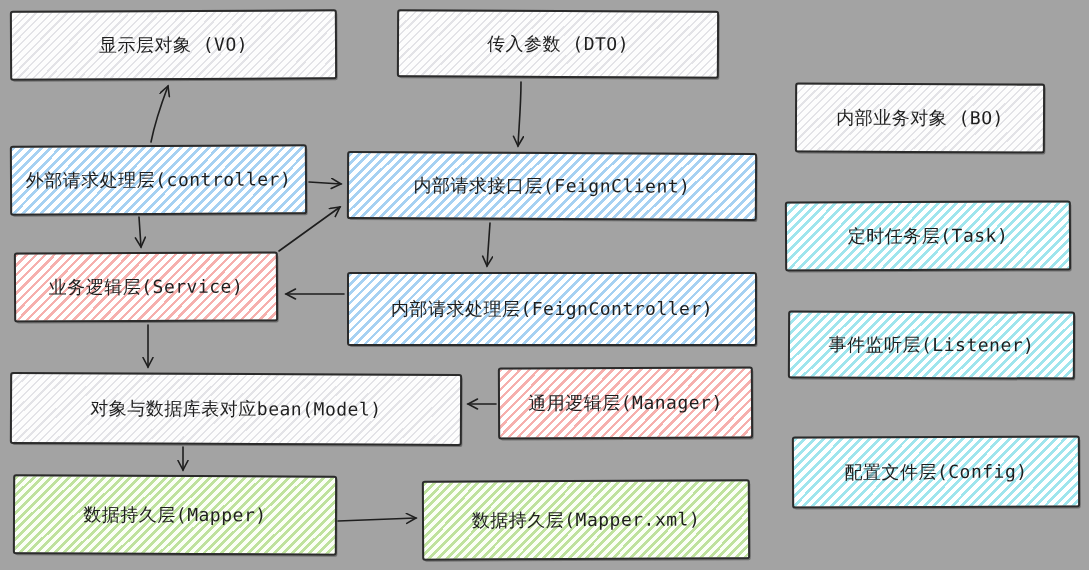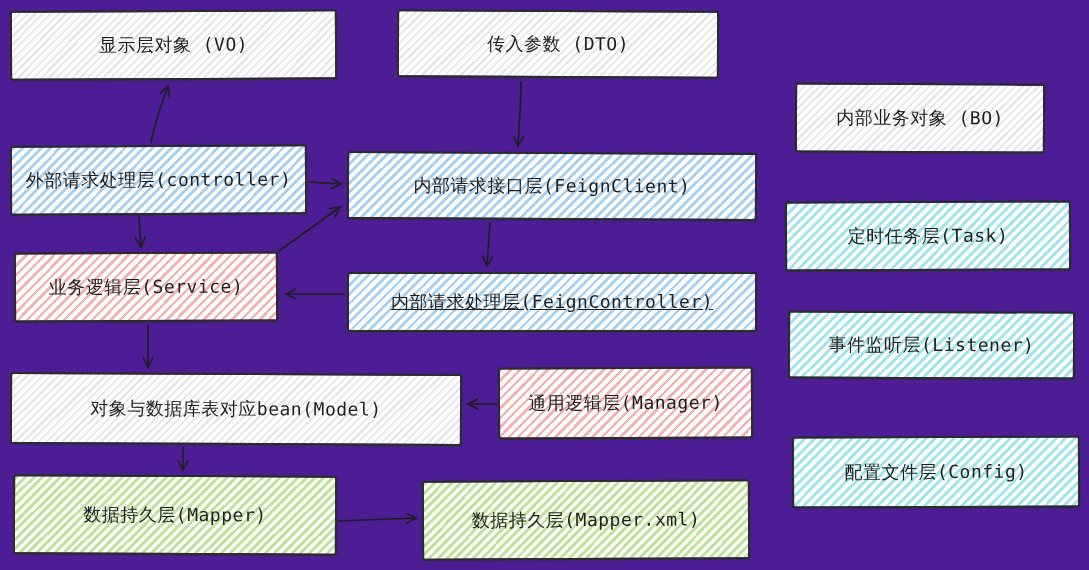--- a/index.html
+++ b/index.html
@@ -5,21 +5,21 @@
   html, body {
     margin: 0;
     padding: 0;
     background: #ffffff;
     font-family: "DejaVu Sans Mono", "DejaVu Sans", monospace, sans-serif;
   }
   #canvas {
     position: relative;
     width: 1089px;
     height: 570px;
-    background: #4c1d95;
+    background: #a3a3a3;
     overflow: hidden;
   }
   .node {
     position: absolute;
     box-sizing: border-box;
     border: 2px solid #2b2b2b;
     border-radius: 3px;
     display: flex;
     align-items: center;
     justify-content: center;
@@ -84,21 +84,21 @@
   <div class="node hatch-gray r-r1" style="left:795px; top:83px;  width:250px; height:70px;">内部业务对象 (BO)</div>
 
   <div class="node hatch-blue r-l1" style="left:10px;  top:145px; width:297px; height:70px;">外部请求处理层(controller)</div>
 
   <div class="node hatch-blue r-r1" style="left:347px; top:152px; width:410px; height:68px;">内部请求接口层(FeignClient)</div>
 
   <div class="node hatch-cyan r-l1" style="left:785px; top:201px; width:286px; height:70px;">定时任务层(Task)</div>
 
   <div class="node hatch-red r-l1" style="left:14px;  top:252px; width:264px; height:70px;">业务逻辑层(Service)</div>
 
-  <div class="node hatch-blue r-0" style="left:347px; top:272px; width:410px; height:60px;text-decoration:underline;">内部请求处理层(FeignController)</div>
+  <div class="node hatch-blue r-0" style="left:347px; top:272px; width:410px; height:74px;">内部请求处理层(FeignController)</div>
 
   <div class="node hatch-cyan r-r1" style="left:788px; top:311px; width:287px; height:68px;">事件监听层(Listener)</div>
 
   <div class="node hatch-gray r-r1" style="left:10px;  top:373px; width:452px; height:72px;">对象与数据库表对应bean(Model)</div>
 
   <div class="node hatch-red r-l1" style="left:498px; top:367px; width:255px; height:72px;">通用逻辑层(Manager)</div>
 
   <div class="node hatch-green r-r1" style="left:13px;  top:475px; width:324px; height:80px;">数据持久层(Mapper)</div>
 
   <div class="node hatch-green r-l1" style="left:422px; top:480px; width:328px; height:80px;">数据持久层(Mapper.xml)</div>

